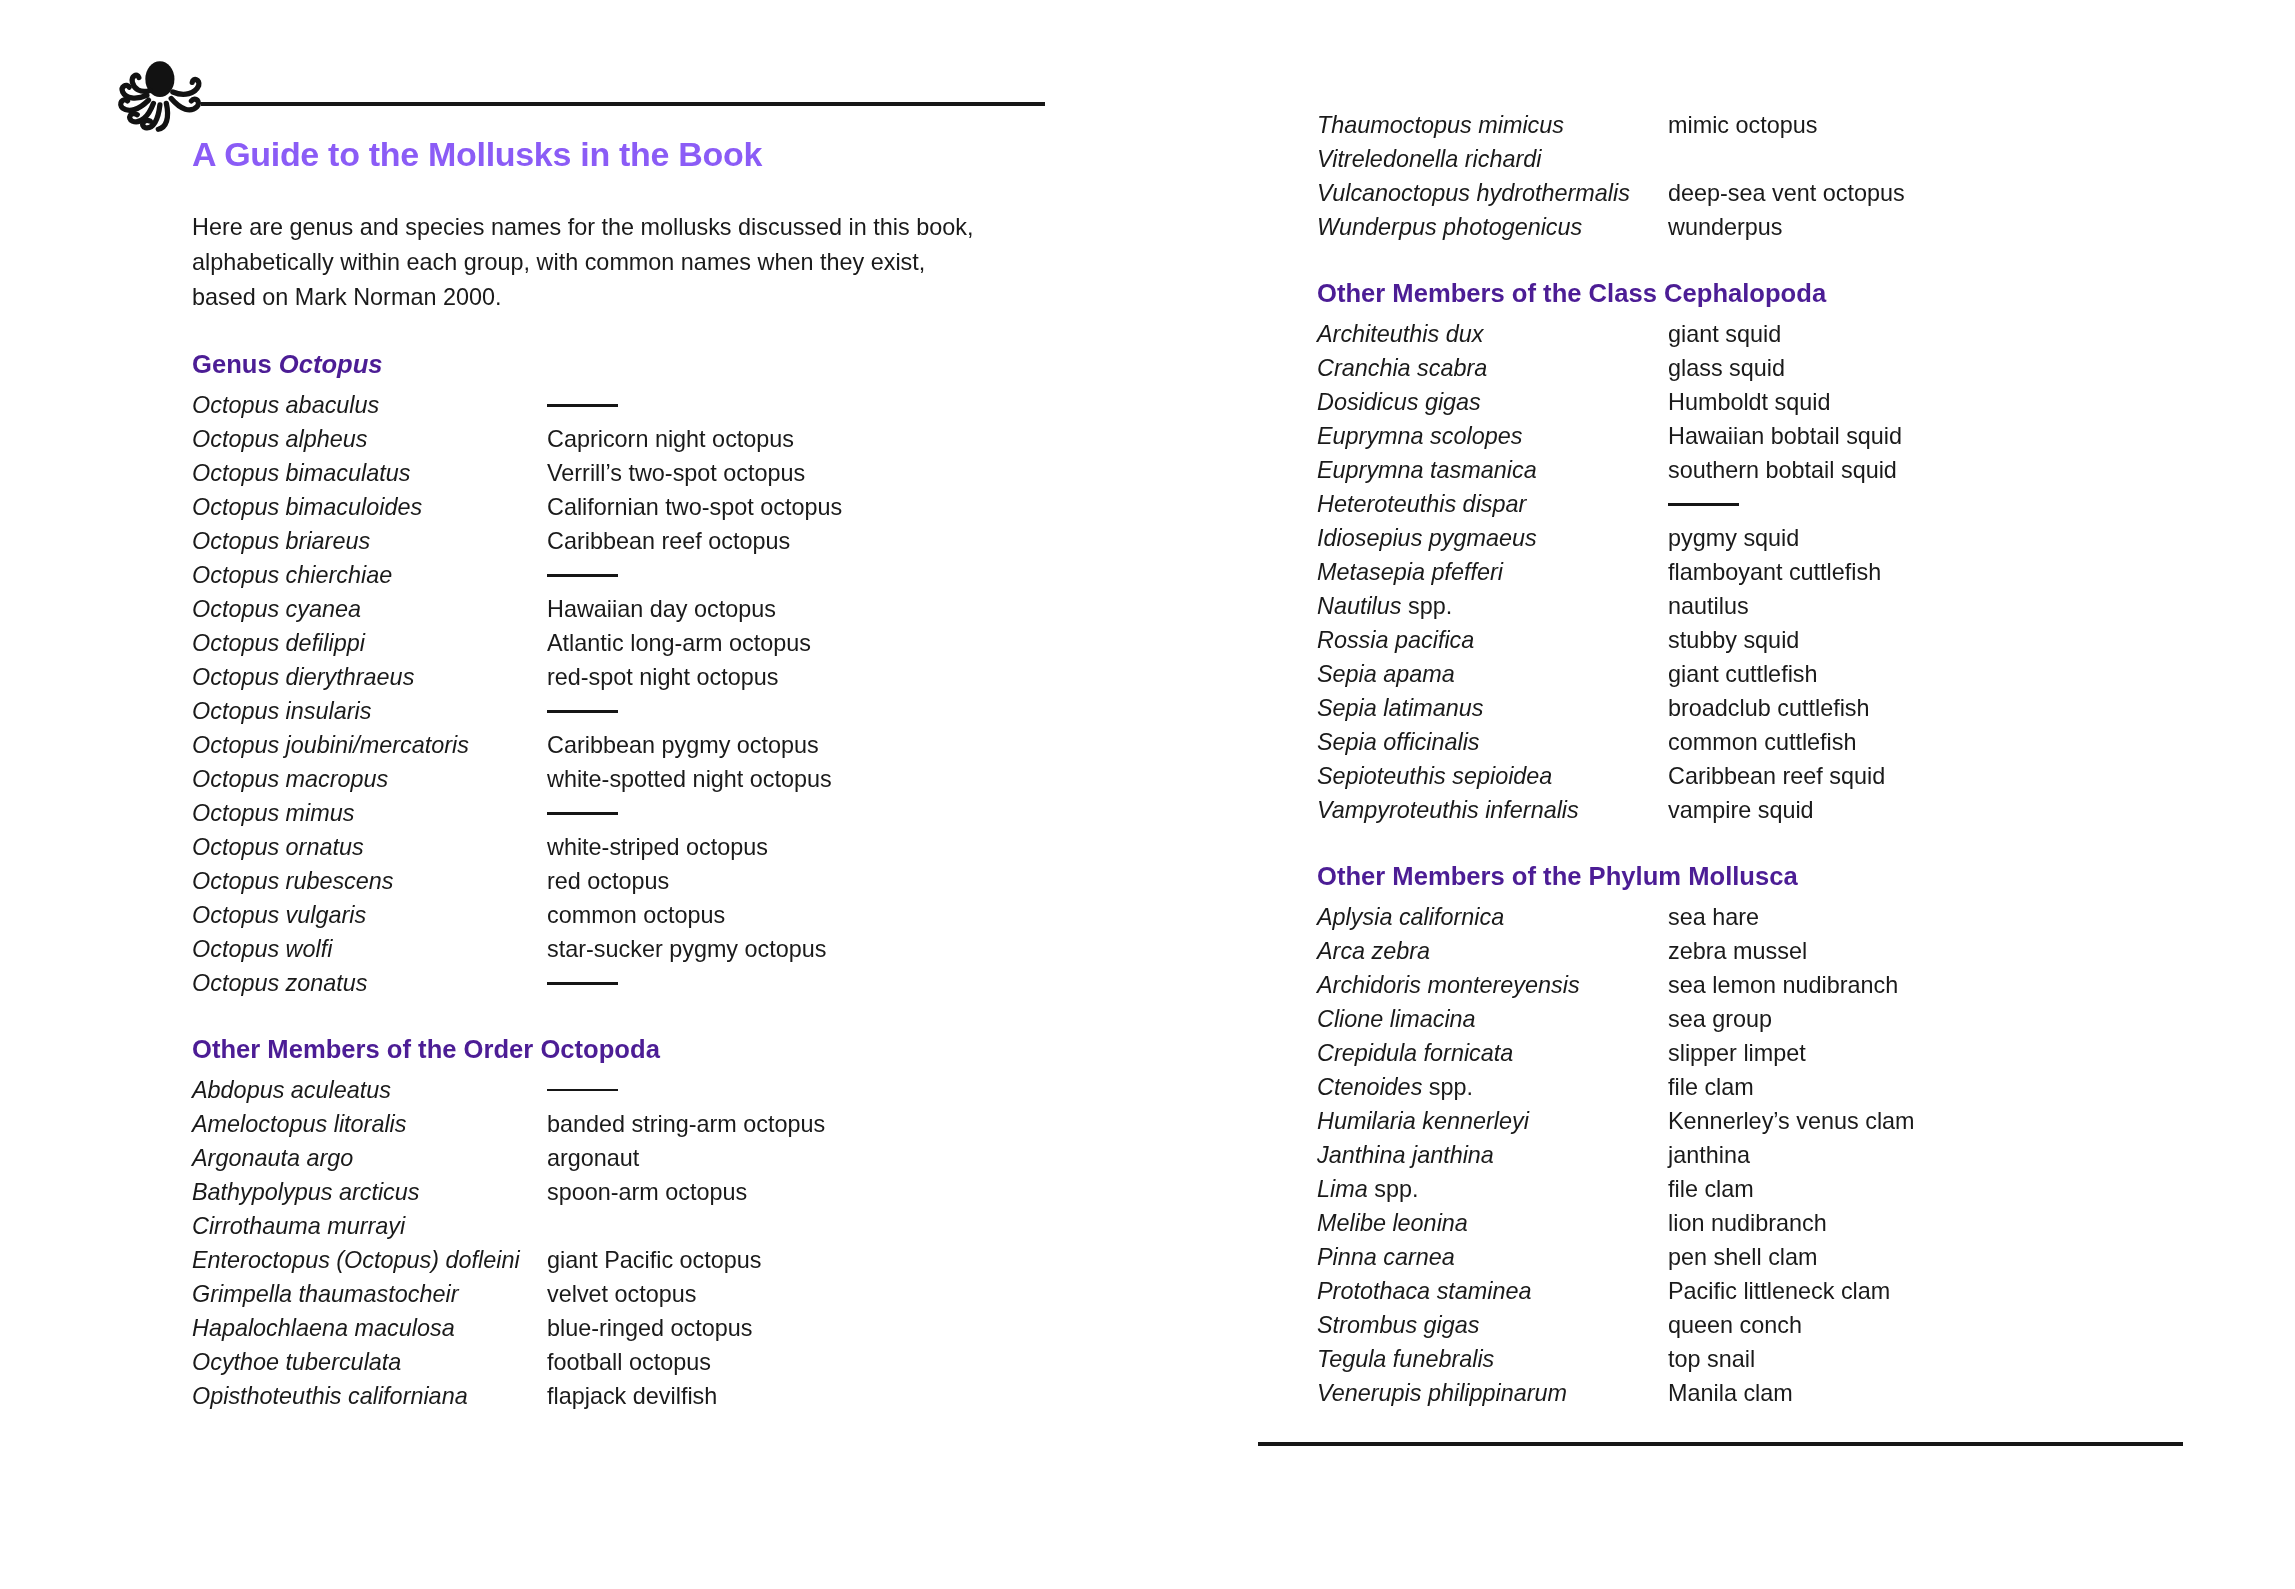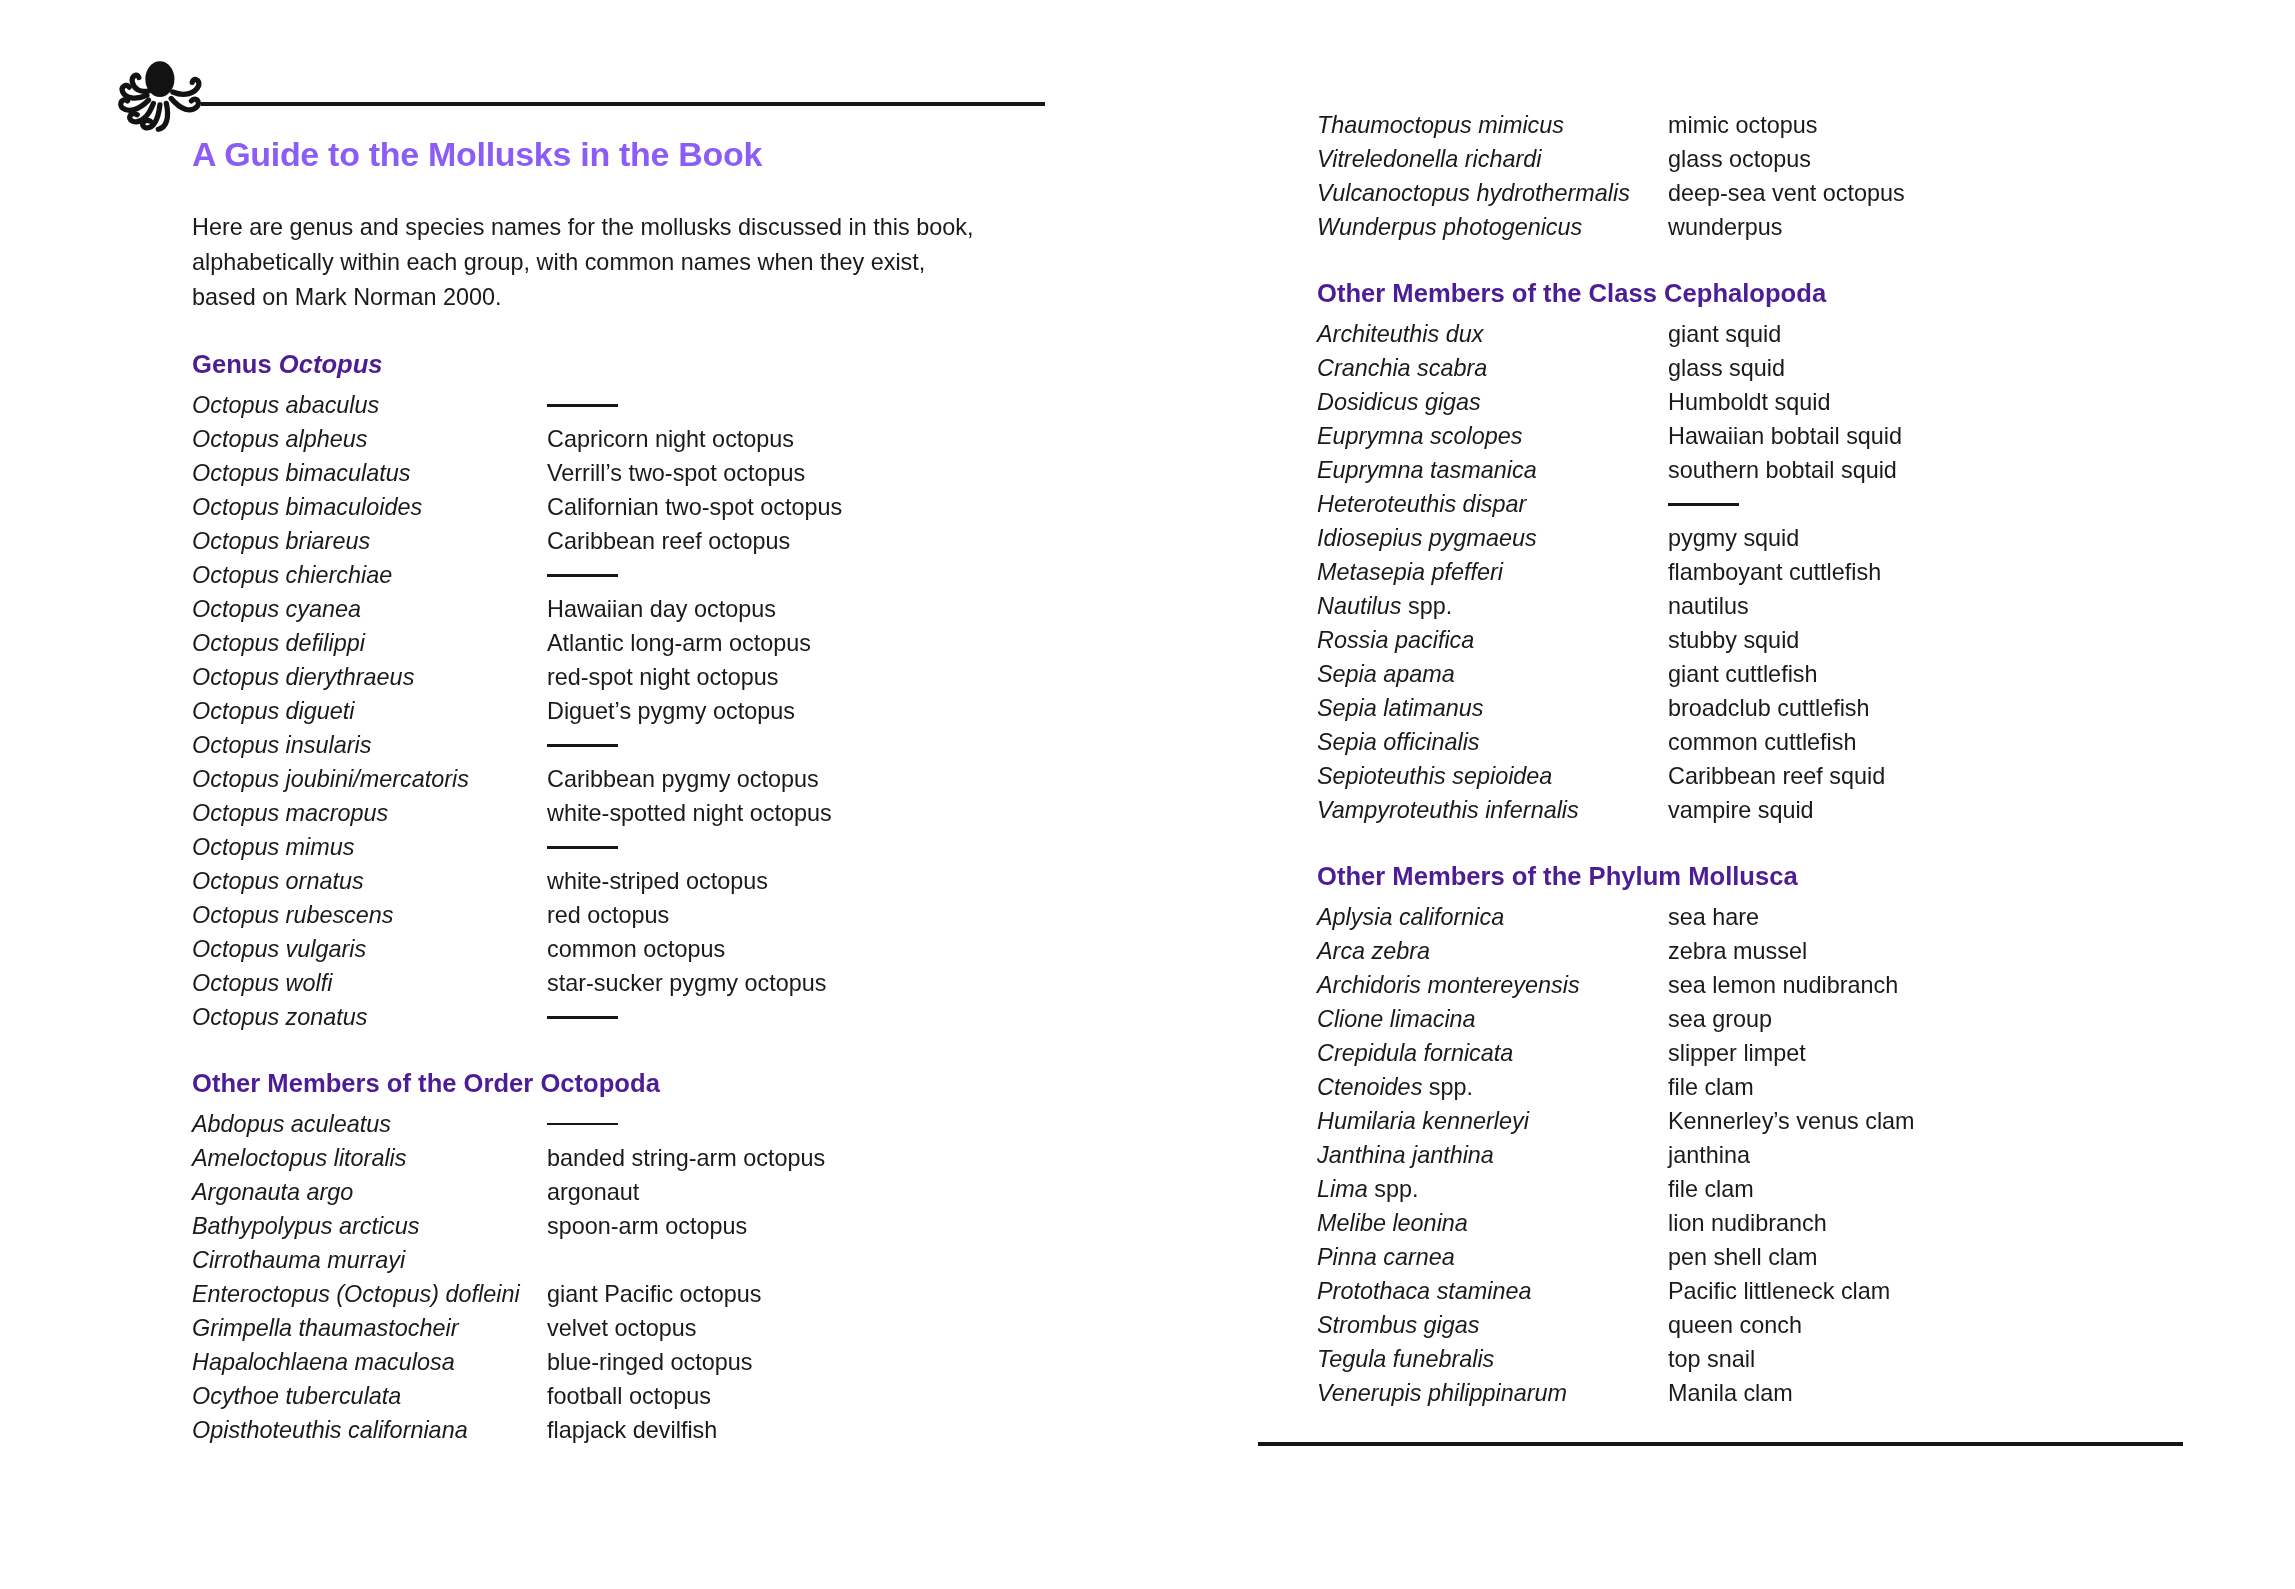--- a/index.html
+++ b/index.html
@@ -132,24 +132,20 @@
           </div>
           <div class="row">
             <span class="sci"><i>Octopus defilippi</i></span>
             <span class="common">Atlantic long-arm octopus</span>
           </div>
           <div class="row">
             <span class="sci"><i>Octopus dierythraeus</i></span>
             <span class="common">red-spot night octopus</span>
           </div>
           <div class="row">
-            <span class="sci"><i>Octopus digueti</i></span>
-            <span class="common">Diguet’s pygmy octopus</span>
-          </div>
-          <div class="row">
             <span class="sci"><i>Octopus insularis</i></span>
             <span class="common"><span class="nodash"></span></span>
           </div>
           <div class="row">
             <span class="sci"><i>Octopus joubini/mercatoris</i></span>
             <span class="common">Caribbean pygmy octopus</span>
           </div>
           <div class="row">
             <span class="sci"><i>Octopus macropus</i></span>
             <span class="common">white-spotted night octopus</span>
@@ -226,21 +222,20 @@
 
   <div class="col col-right">
     <div class="sections">
         <div class="rows">
           <div class="row">
             <span class="sci"><i>Thaumoctopus mimicus</i></span>
             <span class="common">mimic octopus</span>
           </div>
           <div class="row">
             <span class="sci"><i>Vitreledonella richardi</i></span>
-            <span class="common">glass octopus</span>
           </div>
           <div class="row">
             <span class="sci"><i>Vulcanoctopus hydrothermalis</i></span>
             <span class="common">deep-sea vent octopus</span>
           </div>
           <div class="row">
             <span class="sci"><i>Wunderpus photogenicus</i></span>
             <span class="common">wunderpus</span>
           </div>
         </div>

